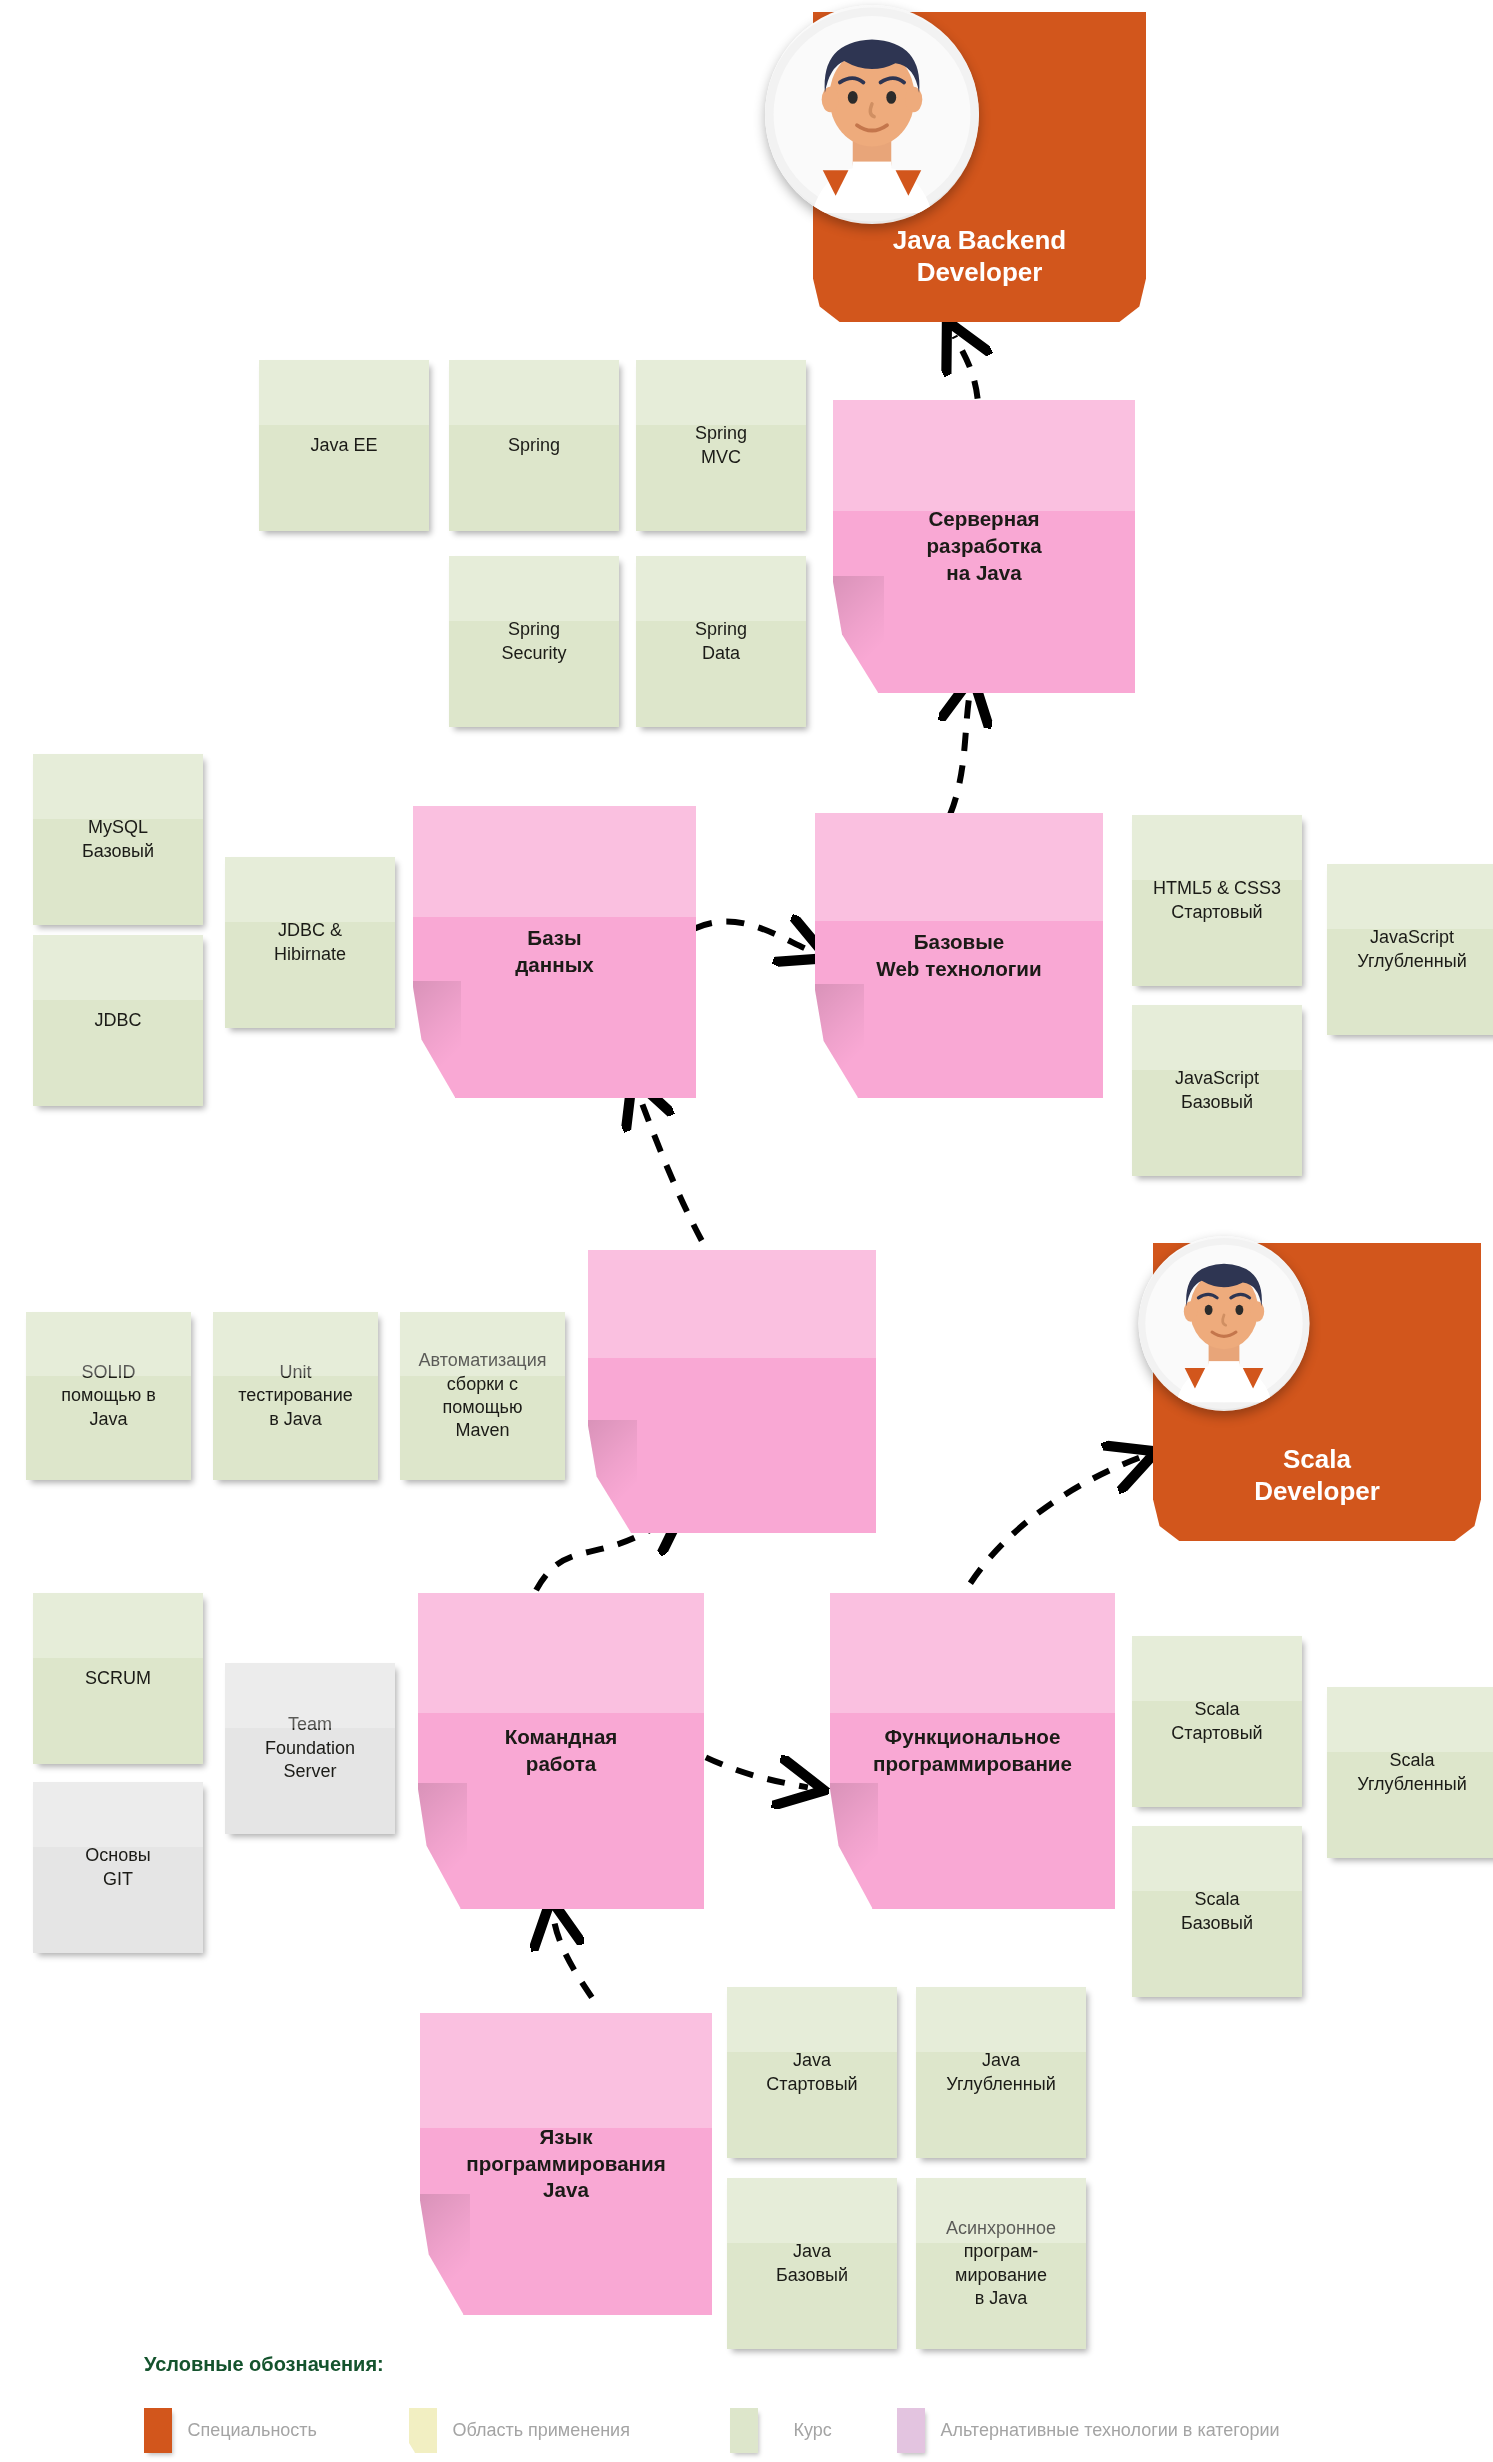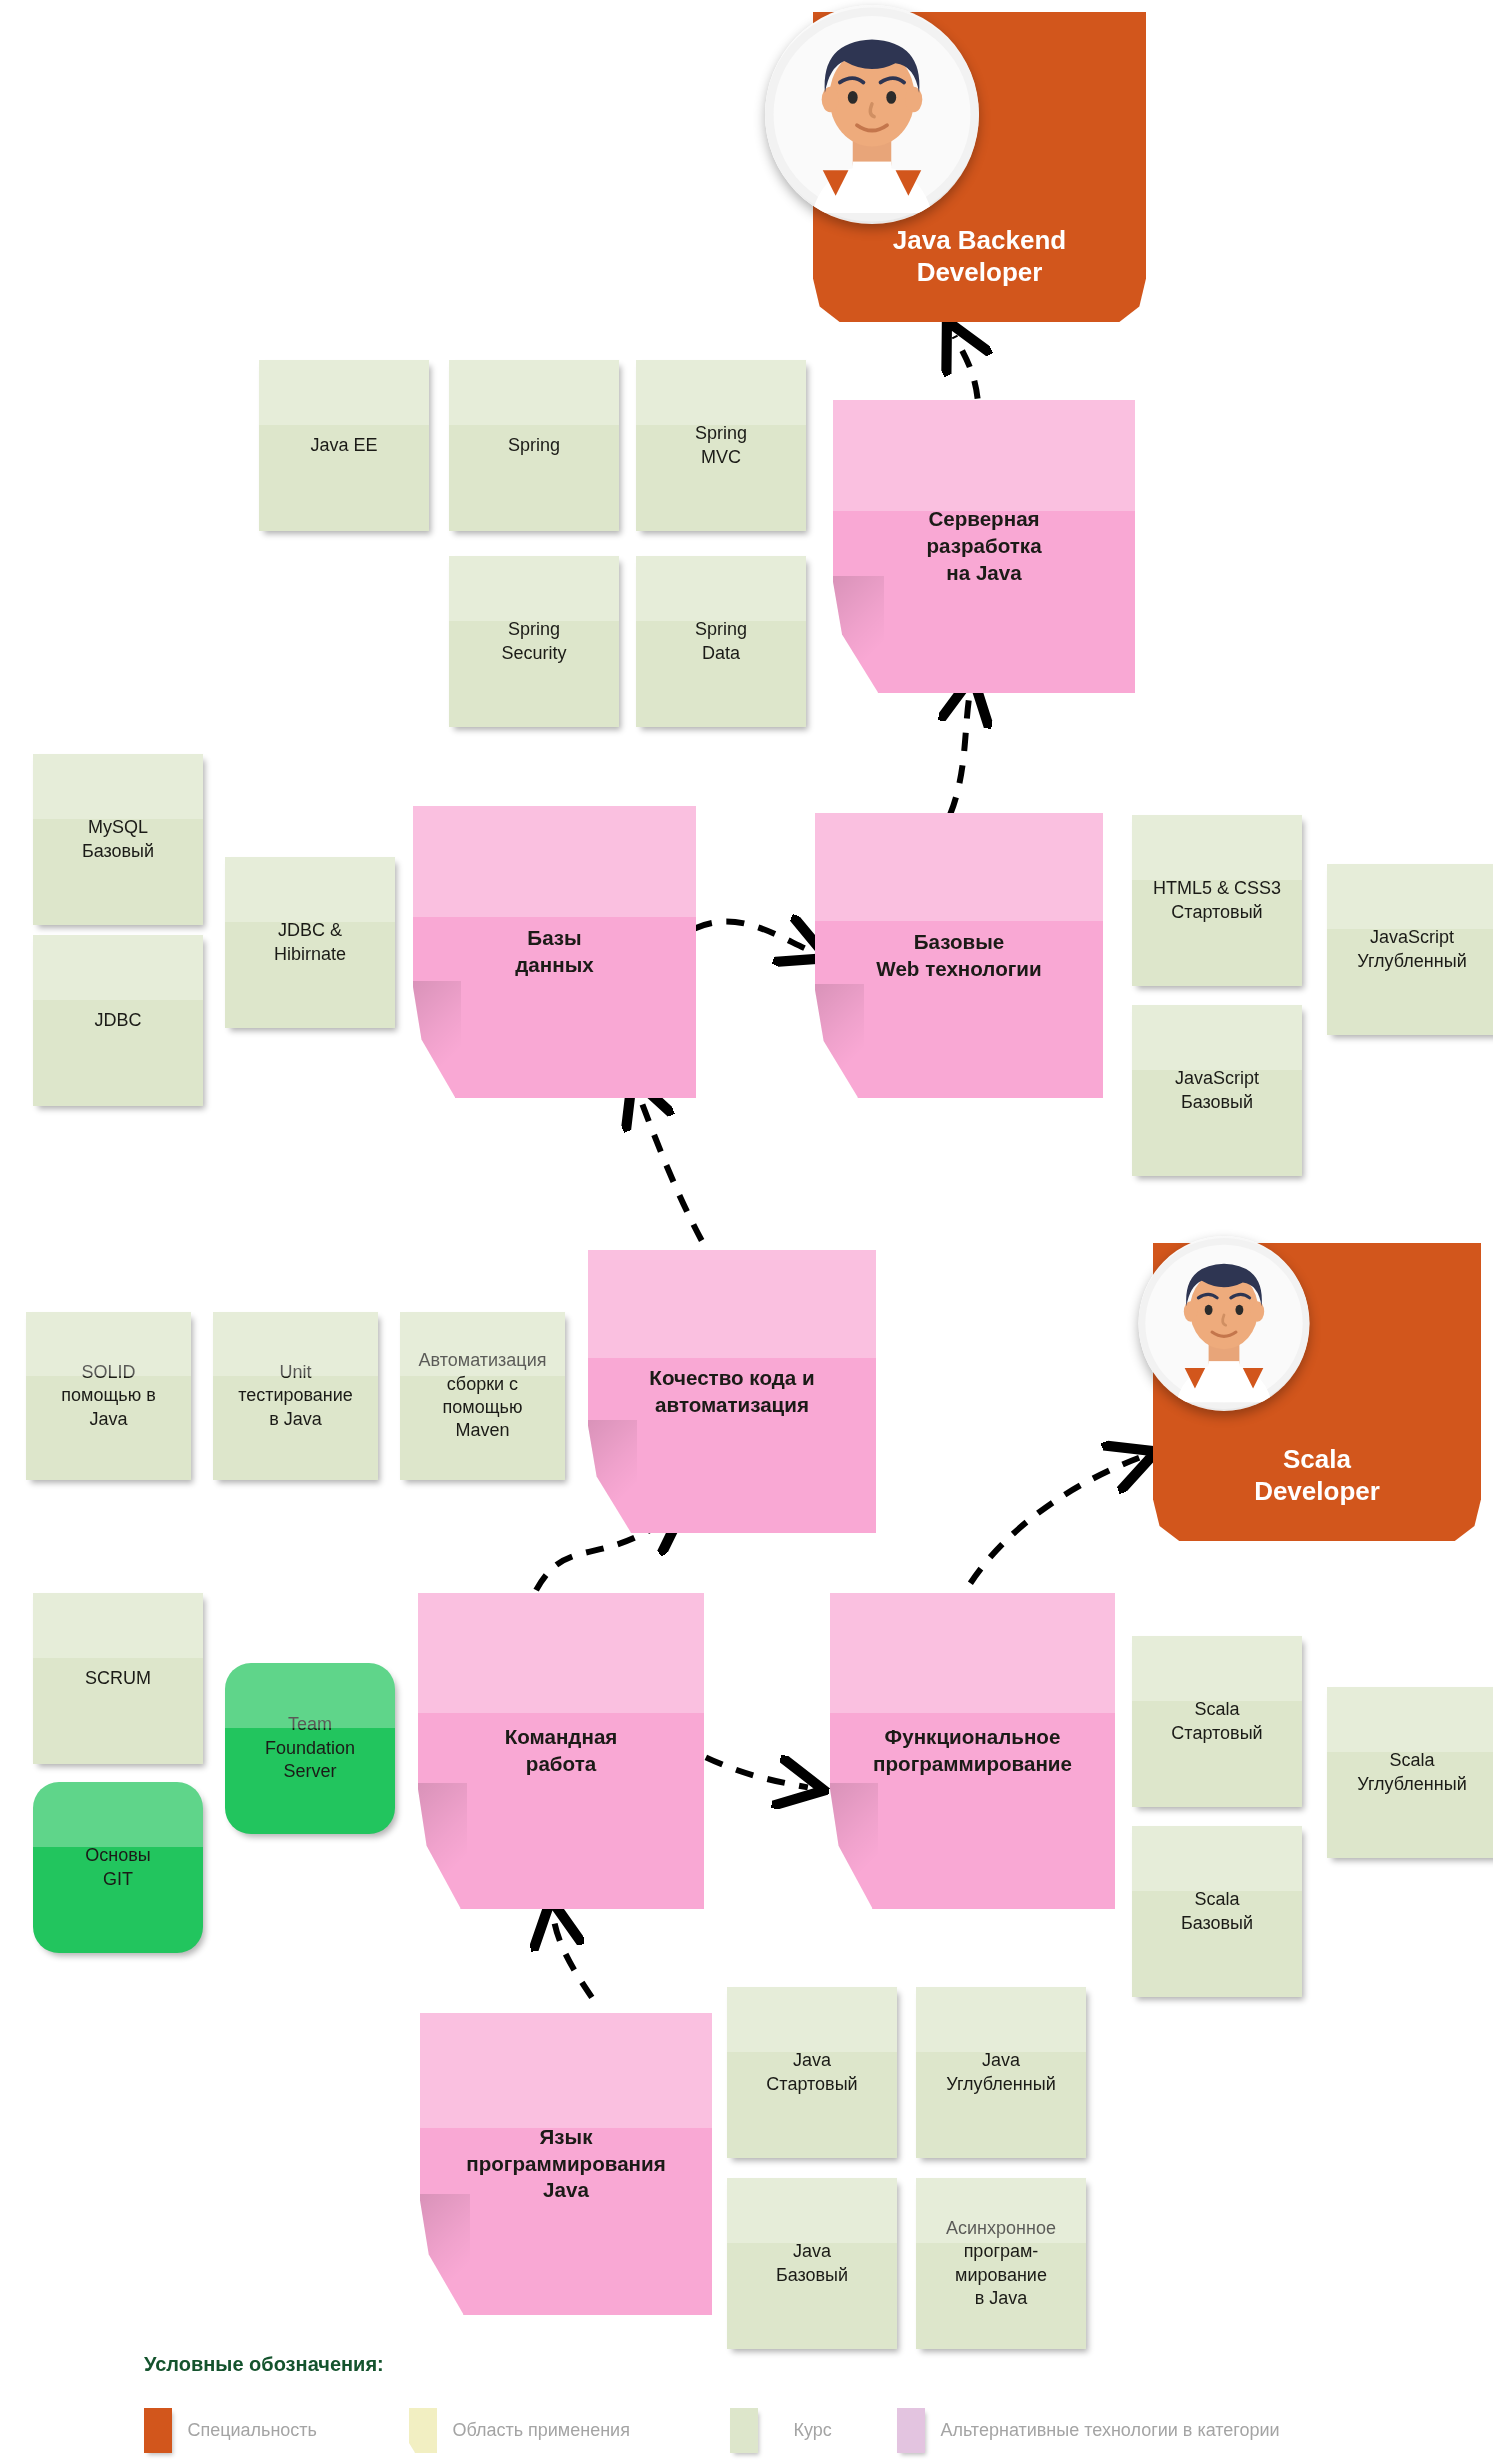--- a/index.html
+++ b/index.html
@@ -58,25 +58,24 @@
     content:"";
     position:absolute;
     left:0;right:0;top:0;
     height:38%;
     background:rgba(255,255,255,.28);
     pointer-events:none;
   }
 
   
   .note.alt{
-    background:#22c55e;
+    background:#e5e5e5;
     font-size:18px;
     font-weight:400;
     box-shadow:3.4px 4.3px 6px -1.7px rgba(0,0,0,.30);
-    border-radius:26px;
   }
 
   
   .note.area{
     background:#f9a8d4;
     font-size:20.6px;
     font-weight:700;
     box-shadow:4.3px 5.1px 8.6px -1.7px rgba(0,0,0,.33);
     clip-path:polygon(0% 0%,100% 0%,100% 100%,15% 100%,3% 80%,0% 62%);
     justify-content:flex-end;
@@ -255,22 +254,20 @@
   </div>
 
   <div class="note area" style="left:815px;top:813px;width:288px;height:285px;">
     <span class="fold"></span>
     <span class="txt">Базовые
 Web технологии</span>
   </div>
 
   <div class="note area" style="left:588px;top:1250px;width:288px;height:283px;">
     <span class="fold"></span>
-    <span class="txt">Кочество кода и
-автоматизация</span>
   </div>
 
   <div class="note area" style="left:418px;top:1593px;width:286px;height:316px;">
     <span class="fold"></span>
     <span class="txt">Командная
 работа</span>
   </div>
 
   <div class="note area" style="left:830px;top:1593px;width:285px;height:316px;">
     <span class="fold"></span>

